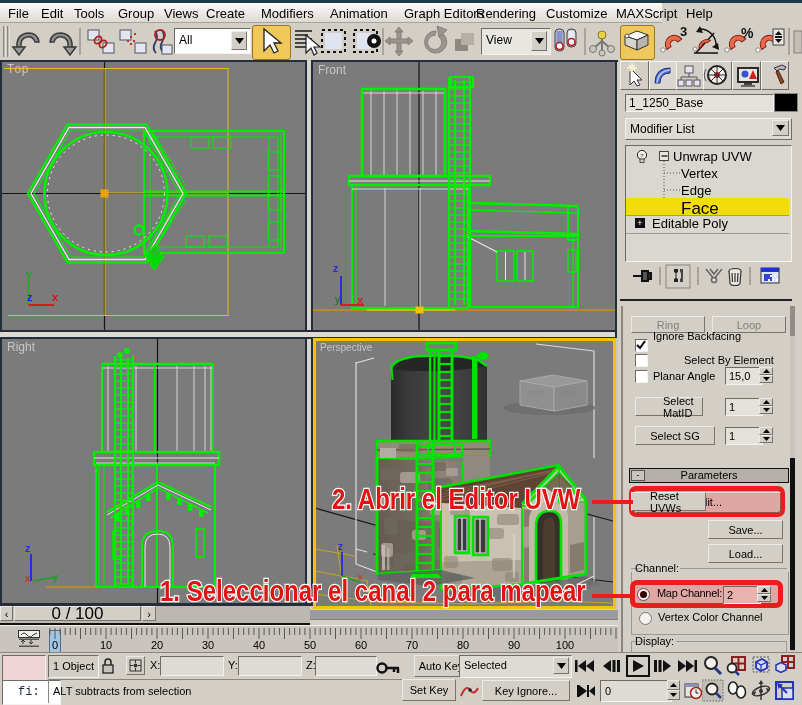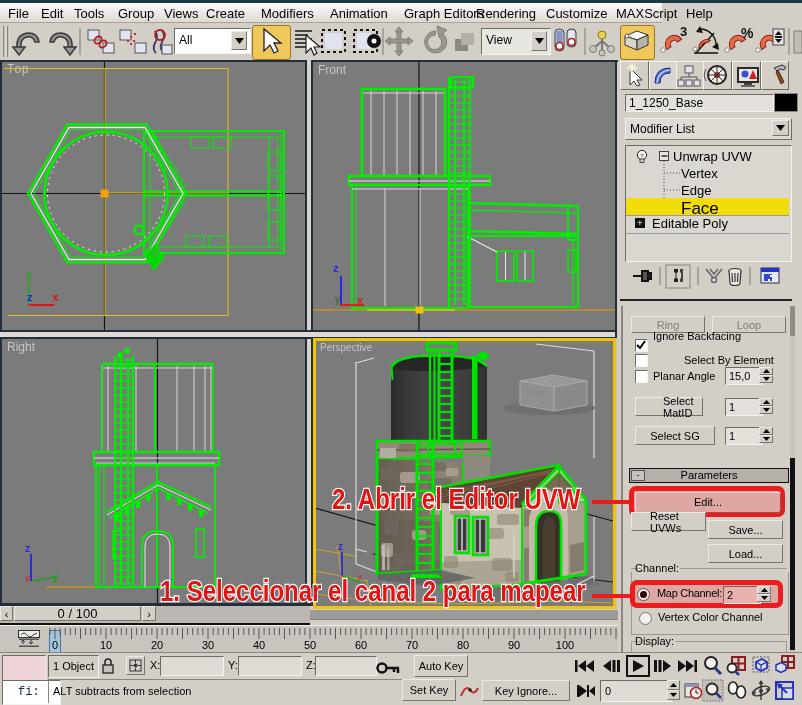--- a/index.html
+++ b/index.html
@@ -692,21 +692,21 @@
 <line x1="342" y1="576" x2="360" y2="582" stroke="#1fa01f" stroke-width="1.6"></line>
 <text x="358" y="580" font-size="9" fill="#d02020">x</text>
 </svg>
   </div>
 
 <div class="abs" style="left:310px;top:610px;width:308px;height:9px;background:#9b9b9b;"></div>
 <div class="abs" style="left:310px;top:619px;width:308px;height:1px;background:#86827a;"></div>
 
 <div class="abs" style="left:0;top:606px;width:310px;height:17px;background:#bcb8b1;border-bottom:2px solid #111;">
   <div class="abs btn" style="left:0;top:0;width:13px;height:15px;">‹</div>
-  <div class="abs btn" style="left:14px;top:0;width:127px;height:15px;font-size:13px;">0 / 100</div>
+  <div class="abs btn" style="left:14px;top:0;width:127px;height:15px;font-size:17px;">0 / 100</div>
   <div class="abs btn" style="left:142px;top:0;width:14px;height:15px;">›</div>
 </div>
 
 <div class="abs" id="ruler" style="left:0;top:625px;width:618px;height:27px;background:#c9c5be;border-top:1px solid #f0eee9;">
   <div class="abs" style="left:49px;top:4px;width:10px;height:21px;background:#a3c6e0;border:1px solid #48728e;"></div>
   <svg class="abs" style="left:0;top:0;" width="618" height="27" viewBox="0 0 618 27">
     <g stroke="#5a5852" stroke-width="1">
 
       <line x1="49.9" y1="2" x2="49.9" y2="9"></line>
         <line x1="55.0" y1="2" x2="55.0" y2="13"></line>
@@ -1055,21 +1055,21 @@
       </div>
 </div>
 
   <div class="abs" style="left:11px;top:408px;width:158px;height:13px;background:#b5b1aa;border:1px solid #111;font-size:11px;text-align:center;line-height:13px;">Parameters</div>
   <div class="abs" style="left:13px;top:410px;width:12px;height:9px;background:#c9c5be;border:1px solid #555;font-size:9px;line-height:8px;text-align:center;">-</div>
 
   <div class="abs" style="left:11px;top:426px;width:156px;height:31px;background:#dfa7a4;border:5px solid #ec1c1c;border-radius:7px;box-sizing:border-box;">
     <div class="abs" style="left:1px;top:1px;width:144px;height:19px;border-top:1px solid #f0d0d0;border-left:1px solid #f0d0d0;border-right:1px solid #9a5050;border-bottom:1px solid #9a5050;font-size:11px;text-align:center;line-height:19px;">Edit...</div>
   </div>
 
-  <div class="abs btn" style="left:13px;top:452px;width:75px;height:19px;padding-left:18px;">Reset UVWs</div>
+  <div class="abs btn" style="left:13px;top:432px;width:75px;height:19px;padding-left:18px;">Reset UVWs</div>
   <div class="abs btn" style="left:90px;top:460px;width:75px;height:19px;">Save...</div>
   <div class="abs btn" style="left:90px;top:484px;width:75px;height:19px;">Load...</div>
 
   <div class="abs" style="left:13px;top:512px;width:156px;height:62px;border:1px solid #999;border-top:none;"></div>
   <div class="abs" style="left:13px;top:508px;width:10px;height:1px;background:#999;"></div>
   <div class="abs" style="left:62px;top:508px;width:107px;height:1px;background:#999;"></div>
   <div class="abs t11" style="left:17px;top:502px;">Channel:</div>
 
   <div class="abs" style="left:12px;top:520px;width:153px;height:28px;background:#dfa7a4;border:5px solid #ec1c1c;border-radius:7px;box-sizing:border-box;"></div>
   <div class="abs" style="left:19px;top:528px;width:11px;height:11px;border-radius:50%;background:#f6eeec;border:1px solid #555;"></div>
@@ -1137,20 +1137,28 @@
       <line x1="10" y1="7" x2="23" y2="7" stroke="#111" stroke-width="2.5"></line>
       <line x1="18" y1="7" x2="18" y2="11" stroke="#111" stroke-width="2.5"></line>
       <line x1="22" y1="7" x2="22" y2="12" stroke="#111" stroke-width="2.5"></line>
     </svg>
 
   <div class="abs" style="left:48px;top:26px;width:350px;height:23px;border-top:1px solid #8a867f;border-left:1px solid #8a867f;font-size:11px;padding-left:4px;line-height:22px;">ALT subtracts from selection</div>
 
   <div class="abs btn" style="left:402px;top:2px;width:54px;height:22px;margin-left:12px;">Auto Key</div>
   <div class="abs btn" style="left:402px;top:26px;width:54px;height:22px;">Set Key</div>
 
+  <div class="abs sunken" style="left:459px;top:2px;width:111px;height:21px;background:#dedbd4;">
+    <div class="abs" style="left:4px;top:3px;font-size:11px;">Selected</div>
+    <div class="abs btn" style="left:93px;top:1px;width:16px;height:17px;">
+        <svg width="9" height="6">
+          <polygon points="0,0 9,0 4.5,6" fill="#000"></polygon>
+        </svg>
+      </div>
+  </div>
 
   <div class="abs" style="left:459px;top:27px;width:20px;height:21px;"><svg width="20" height="21">
         <path d="M2,16 Q7,4 11,10 T19,8" fill="none" stroke="#c03030" stroke-width="2"></path>
         <circle cx="11" cy="10" r="1.8" fill="#222"></circle>
       </svg></div>
   <div class="abs btn" style="left:482px;top:27px;width:88px;height:21px;">Key Ignore...</div>
 
   <div class="abs" id="playback" style="left:574px;top:2px;width:125px;height:22px;">
     <svg width="125" height="22" viewBox="0 0 125 22">
       <g fill="#111">

